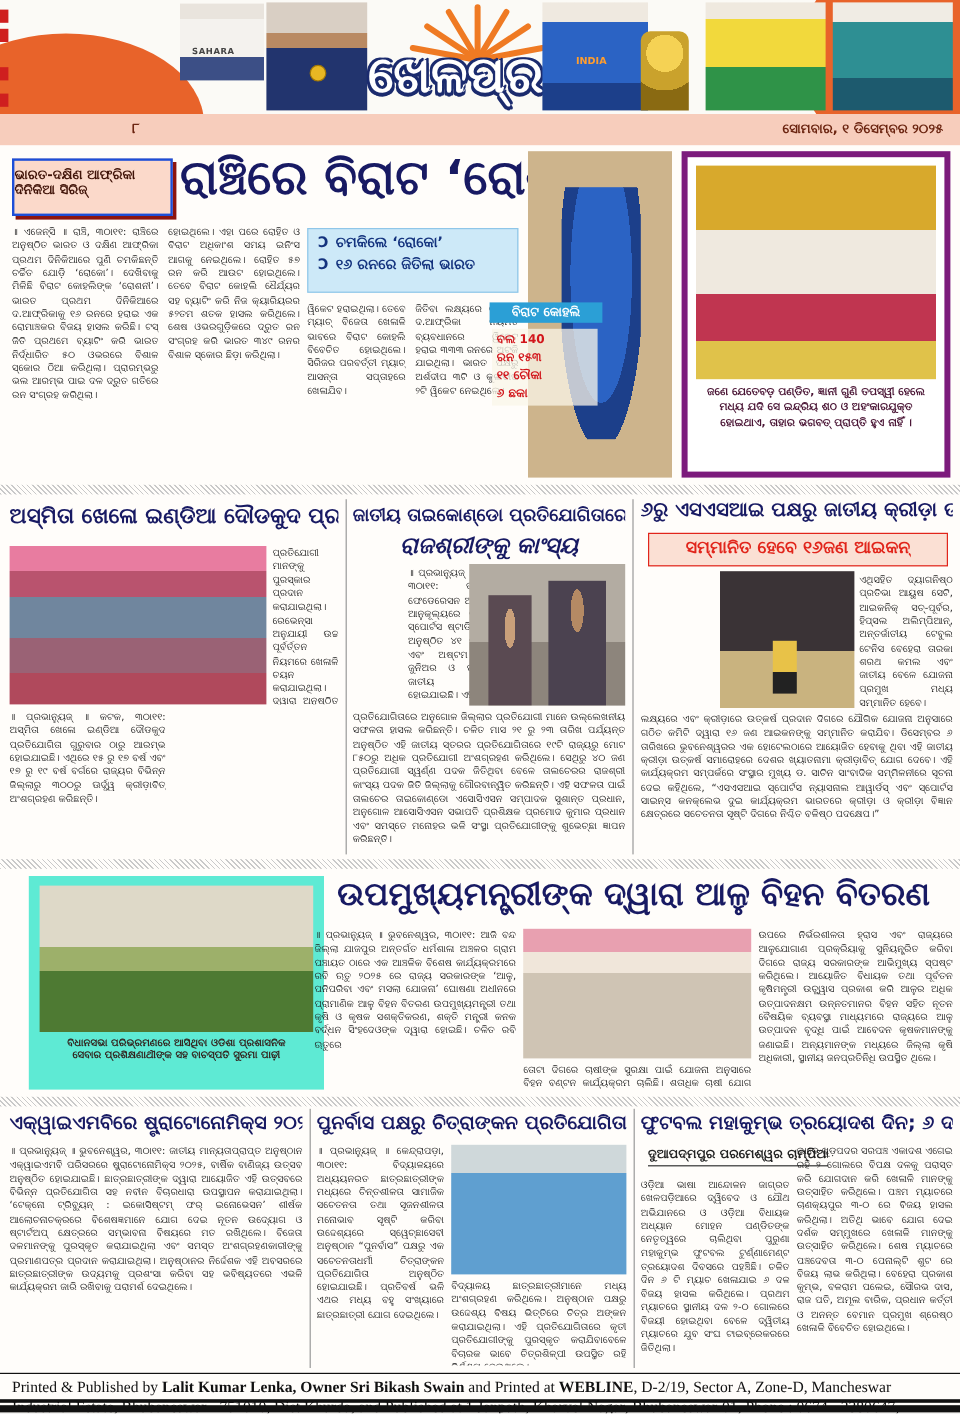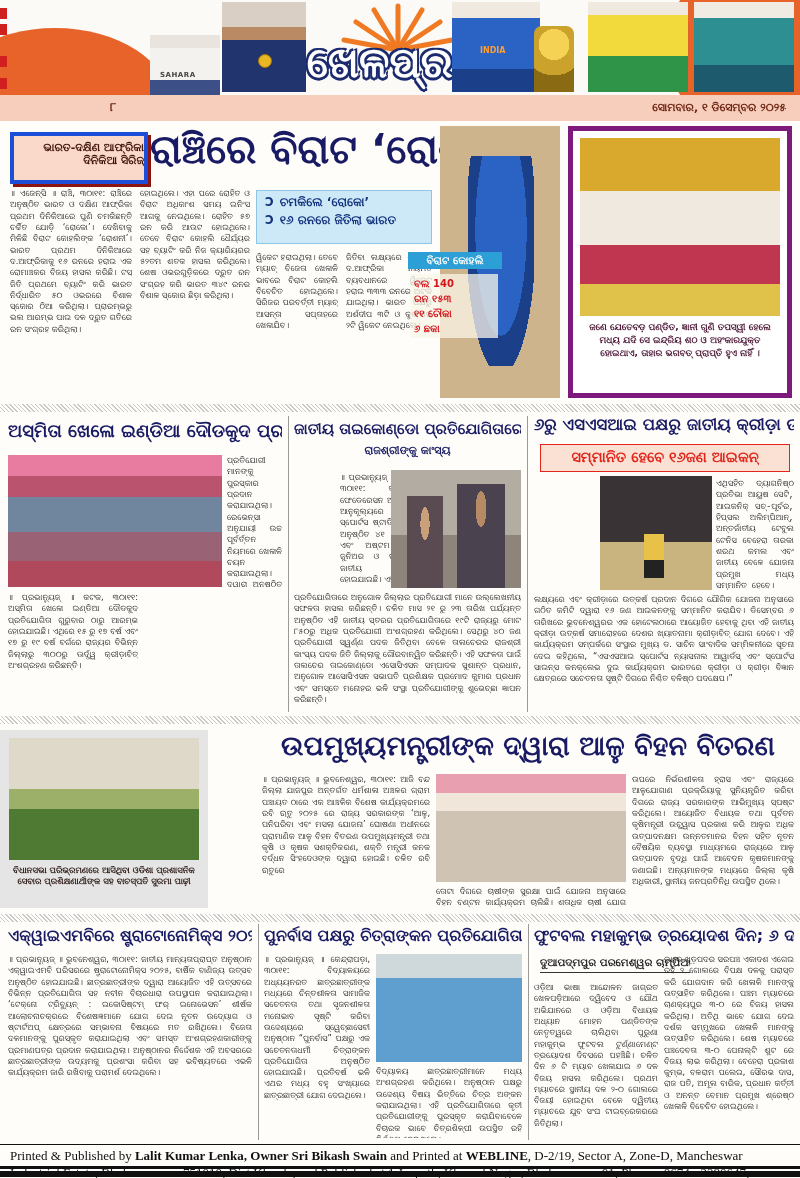--- a/index.html
+++ b/index.html
@@ -21,21 +21,21 @@
 <div class="page">
 
   <div class="abs" style="left:0;top:0;width:800px;height:95px;background:#fbfaf6;overflow:hidden;">
     <div class="abs" style="left:-60px;top:28px;width:230px;height:150px;background:#e8632a;border-radius:50%;"></div>
     <div class="abs" style="right:-55px;top:-40px;width:190px;height:175px;background:#e8632a;border-radius:50%;"></div>
     <div class="abs" style="left:0;top:8px;width:7px;height:11px;background:#cf1f1f;"></div>
     <div class="abs" style="left:0;top:24px;width:7px;height:11px;background:#cf1f1f;"></div>
     <div class="abs" style="left:0;top:56px;width:7px;height:11px;background:#cf1f1f;"></div>
     <div class="abs" style="left:0;top:78px;width:7px;height:11px;background:#cf1f1f;"></div>
 
-    <div class="abs photo" style="left:150px;top:3px;width:70px;height:64px;background:linear-gradient(180deg,#e9e4dd 0 20%,#f4f2ee 20% 70%,#3c4f86 70% 100%);margin-top:32px;">
+    <div class="abs photo" style="left:150px;top:3px;width:70px;height:64px;background:linear-gradient(180deg,#e9e4dd 0 20%,#f4f2ee 20% 70%,#3c4f86 70% 100%);">
       <div class="abs" style="left:10px;top:36px;color:#444;font-size:7px;font-weight:bold;letter-spacing:.5px;">SAHARA</div>
     </div>
     <div class="abs photo" style="left:222px;top:2px;width:84px;height:90px;background:linear-gradient(180deg,#d9cfc4 0 28%,#b98a63 28% 42%,#22346e 42% 100%);">
       <div class="abs" style="left:36px;top:52px;width:12px;height:12px;border-radius:50%;background:#e8b723;border:1px solid #a07708;"></div>
     </div>
 
     <div class="abs" style="left:318px;top:0;width:160px;height:52px;">
       <svg width="160" height="52" viewBox="0 0 160 52">
         <g stroke="#ef7a23" stroke-width="5" stroke-linecap="round">
           <line x1="80" y1="50" x2="80" y2="6"></line>
@@ -58,21 +58,21 @@
     <div class="abs photo" style="left:588px;top:2px;width:100px;height:90px;background:linear-gradient(180deg,#efe9df 0 15%,#f2d93c 15% 60%,#2f9348 60% 100%);"></div>
     <div class="abs photo" style="left:694px;top:2px;width:100px;height:90px;background:linear-gradient(180deg,#f0ece4 0 18%,#2e8f93 18% 70%,#1d5a6e 70% 100%);"></div>
   </div>
 
   <div class="abs" style="left:0;top:95px;width:800px;height:26px;background:#f7cdbc;">
     <span class="abs" style="left:14px;top:6px;font-size:11px;font-weight:bold;color:#6b2410;margin-top:32px;">ସୂର୍ଯ୍ୟପ୍ରଭା</span>
     <span class="abs" style="left:110px;top:5px;font-size:12px;font-weight:bold;color:#6b2410;">୮</span>
     <span class="abs" style="right:14px;top:6px;font-size:11px;font-weight:bold;color:#6b2410;">ସୋମବାର, ୧ ଡିସେମ୍ବର ୨୦୨୫</span>
   </div>
 
-  <div class="abs" style="left:10px;top:132px;width:130px;height:44px;background:#fbd9ca;border:4px solid #1d4ed8;box-shadow:3px 3px 0 #8c1510;text-align:right;">
+  <div class="abs" style="left:10px;top:132px;width:130px;height:44px;background:#fbd9ca;border:2px solid #1d4ed8;box-shadow:3px 3px 0 #8c1510;text-align:left;">
     <div style="font-size:11px;font-weight:bold;color:#401308;margin-top:5px;overflow:hidden;white-space:nowrap;">ଭାରତ-ଦକ୍ଷିଣ ଆଫ୍ରିକା</div>
     <div style="font-size:11px;font-weight:bold;color:#401308;overflow:hidden;white-space:nowrap;">ଦିନିକିଆ ସିରିଜ୍</div>
   </div>
 
   <div class="abs headline" style="left:150px;top:126px;width:410px;height:56px;font-size:40px;white-space:nowrap;">ରାଞ୍ଚିରେ ବିରାଟ ‘ରୋଶନୀ’</div>
 
   <div class="abs body-text" style="left:10px;top:188px;width:122px;height:208px;">॥ ଏଜେନ୍ସି ॥ ରାଞ୍ଚି, ୩୦ା୧୧: ରାଞ୍ଚିରେ ଅନୁଷ୍ଠିତ ଭାରତ ଓ ଦକ୍ଷିଣ ଆଫ୍ରିକା ପ୍ରଥମ ଦିନିକିଆରେ ପୁଣି ଚମକିଛନ୍ତି ଚର୍ଚ୍ଚିତ ଯୋଡ଼ି ‘ରୋକୋ’। ଦେଖିବାକୁ ମିଳିଛି ବିରାଟ କୋହଲିଙ୍କ ‘ରୋଶନୀ’। ଭାରତ ପ୍ରଥମ ଦିନିକିଆରେ ଦ.ଆଫ୍ରିକାକୁ ୧୬ ରନରେ ହରାଇ ଏକ ରୋମାଞ୍ଚକର ବିଜୟ ହାସଲ କରିଛି। ଟସ୍ ଜିତି ପ୍ରଥମେ ବ୍ୟାଟିଂ କରି ଭାରତ ନିର୍ଦ୍ଧାରିତ ୫୦ ଓଭରରେ ବିଶାଳ ସ୍କୋର ଠିଆ କରିଥିଲା। ପ୍ରାରମ୍ଭରୁ ଭଲ ଆରମ୍ଭ ପାଇ ଦଳ ଦ୍ରୁତ ଗତିରେ ରନ ସଂଗ୍ରହ କରିଥିଲା।</div>
   <div class="abs body-text" style="left:140px;top:188px;width:110px;height:208px;">ହୋଇଥିଲେ। ଏହା ପରେ ରୋହିତ ଓ ବିରାଟ ଅଧିକାଂଶ ସମୟ ଇନିଂସ ଆଗକୁ ନେଇଥିଲେ। ରୋହିତ ୫୭ ରନ କରି ଆଉଟ ହୋଇଥିଲେ। ତେବେ ବିରାଟ କୋହଲି ଧୈର୍ଯ୍ୟର ସହ ବ୍ୟାଟିଂ କରି ନିଜ କ୍ୟାରିୟରର ୫୨ତମ ଶତକ ହାସଲ କରିଥିଲେ। ଶେଷ ଓଭରଗୁଡ଼ିକରେ ଦ୍ରୁତ ରନ ସଂଗ୍ରହ କରି ଭାରତ ୩୪୯ ରନର ବିଶାଳ ସ୍କୋର ଛିଡ଼ା କରିଥିଲା।</div>
 
   <div class="abs" style="left:256px;top:190px;width:176px;height:54px;background:#cde9f8;border:1px solid #8fc6e8;padding:4px 8px;box-sizing:border-box;">
@@ -109,41 +109,41 @@
 
   <div class="abs vrule" style="left:288px;top:416px;height:296px;"></div>
   <div class="abs vrule" style="left:527px;top:416px;height:296px;"></div>
 
   <div class="abs headline" style="left:8px;top:420px;width:274px;height:28px;font-size:18px;white-space:nowrap;">ଅସ୍ମିତା ଖେଳୋ ଇଣ୍ଡିଆ ଦୌଡକୁଦ ପ୍ରତିଯୋଗିତା</div>
   <div class="abs photo crowd" style="left:8px;top:455px;width:214px;height:132px;background:linear-gradient(180deg,#e87ca0 0 16%,#b9536e 16% 32%,#70869e 32% 58%,#9a6275 58% 80%,#b0495c 80% 100%);"></div>
   <div class="abs body-text" style="left:227px;top:455px;width:55px;height:132px;">ପ୍ରତିଯୋଗୀ ମାନଙ୍କୁ ପୁରସ୍କାର ପ୍ରଦାନ କରାଯାଇଥିଲା। ରେଭେନ୍ସା ଅନୁଯାୟୀ ଉଚ୍ଚ ପୂର୍ବର୍ତ୍ତନ ନିୟମରେ ଖେଳାଳି ଚୟନ କରାଯାଇଥିଲା। ଦ୍ୱାରା ଅନୁଷ୍ଠିତ ପ୍ରତିଯୋଗିତା ନିୟମିତ ଭାବେ ଚାଲିଛି।</div>
   <div class="abs body-text" style="left:8px;top:592px;width:130px;height:120px;">॥ ପ୍ରଭାନ୍ୟୁଜ୍ ॥ କଟକ, ୩୦ା୧୧: ଅସ୍ମିତା ଖେଳୋ ଇଣ୍ଡିଆ ଦୌଡକୁଦ ପ୍ରତିଯୋଗିତା ଗୁରୁବାର ଠାରୁ ଆରମ୍ଭ ହୋଇଯାଇଛି। ଏଥିରେ ୧୫ ରୁ ୧୭ ବର୍ଷ ଏବଂ ୧୭ ରୁ ୧୯ ବର୍ଷ ବର୍ଗରେ ରାଜ୍ୟର ବିଭିନ୍ନ ଜିଲ୍ଲାରୁ ୩୦୦ରୁ ଊର୍ଦ୍ଧ୍ୱ କ୍ରୀଡ଼ାବିତ୍ ଅଂଶଗ୍ରହଣ କରିଛନ୍ତି।</div>
 
   <div class="abs headline" style="left:294px;top:420px;width:227px;height:22px;font-size:15px;text-align:center;white-space:nowrap;">ଜାତୀୟ ତାଇକୋଣ୍ଡୋ ପ୍ରତିଯୋଗିତାରେ</div>
-  <div class="abs headline" style="left:294px;top:444px;width:227px;height:22px;font-size:11px;text-align:center;white-space:nowrap;">ରାଜଶ୍ରୀଙ୍କୁ କାଂସ୍ୟ</div>
+  <div class="abs headline" style="left:294px;top:444px;width:227px;height:22px;font-size:19px;text-align:center;white-space:nowrap;font-style:italic;">ରାଜଶ୍ରୀଙ୍କୁ କାଂସ୍ୟ</div>
   <div class="abs body-text" style="left:294px;top:472px;width:92px;height:116px;margin-left:46px;">॥ ପ୍ରଭାନ୍ୟୁଜ୍ ॥ ତାଲଚେର, ୩୦ା୧୧: ତାଇକୋଣ୍ଡୋ ଫେଡେରେସନ ଅଫ୍ ଇଣ୍ଡିଆ ଆନୁକୂଲ୍ୟରେ ବରେଲି ସ୍ଥିତ ସ୍ପୋର୍ଟସ ଷ୍ଟାଡିୟମ ହଲରେ ଅନୁଷ୍ଠିତ ୪୧ ତମ ବରିଷ୍ଠ ଏବଂ ଅଷ୍ଟମ କ୍ୟାଡେଟ ଜୁନିଅର ଓ ପୁମସେ ବୃନ୍ଦ ଜାତୀୟ ଅନୁଷ୍ଠିତ ହୋଇଯାଇଛି। ଏହି ଜାତୀୟ</div>
   <div class="abs photo" style="left:391px;top:470px;width:130px;height:118px;background:linear-gradient(180deg,#b3aca2 0 55%,#8d857c 55% 100%);">
     <div class="abs" style="left:16px;top:26px;width:36px;height:92px;background:radial-gradient(ellipse at 50% 30%,#caa07a 0 18%,#5a4a52 18% 100%);"></div>
     <div class="abs" style="left:66px;top:14px;width:48px;height:104px;background:radial-gradient(ellipse at 50% 24%,#b58a64 0 16%,#4b4250 16% 100%);"></div>
   </div>
   <div class="abs body-text" style="left:294px;top:592px;width:227px;height:120px;">ପ୍ରତିଯୋଗିତାରେ ଅନୁଗୋଳ ଜିଲ୍ଲାର ପ୍ରତିଯୋଗୀ ମାନେ ଉଲ୍ଲେଖନୀୟ ସଫଳତା ହାସଲ କରିଛନ୍ତି। ଚଳିତ ମାସ ୨୧ ରୁ ୨୩ ତାରିଖ ପର୍ଯ୍ୟନ୍ତ ଅନୁଷ୍ଠିତ ଏହି ଜାତୀୟ ସ୍ତରର ପ୍ରତିଯୋଗିତାରେ ୧୯ଟି ରାଜ୍ୟରୁ ମୋଟ ୮୫୦ରୁ ଅଧିକ ପ୍ରତିଯୋଗୀ ଅଂଶଗ୍ରହଣ କରିଥିଲେ। ସେଥିରୁ ୪୦ ଜଣ ପ୍ରତିଯୋଗୀ ସ୍ୱର୍ଣ୍ଣ ପଦକ ଜିତିଥିବା ବେଳେ ତାଲଚେରର ରାଜଶ୍ରୀ କାଂସ୍ୟ ପଦକ ଜିତି ଜିଲ୍ଲାକୁ ଗୌରବାନ୍ୱିତ କରିଛନ୍ତି। ଏହି ସଫଳତା ପାଇଁ ତାଲଚେର ତାଇକୋଣ୍ଡୋ ଏସୋସିଏସନ ସମ୍ପାଦକ ସୁଶାନ୍ତ ପ୍ରଧାନ, ଅନୁଗୋଳ ଆସୋସିଏସନ ସଭାପତି ପ୍ରଶିକ୍ଷକ ପ୍ରମୋଦ କୁମାର ପ୍ରଧାନ ଏବଂ ସମସ୍ତେ ମନୋହର ଭଳି ସଂସ୍ଥା ପ୍ରତିଯୋଗୀଙ୍କୁ ଶୁଭେଚ୍ଛା ଜ୍ଞାପନ କରିଛନ୍ତି।</div>
 
   <div class="abs headline" style="left:534px;top:415px;width:260px;height:26px;font-size:16.5px;white-space:nowrap;">୬ରୁ ଏସଏସଆଇ ପକ୍ଷରୁ ଜାତୀୟ କ୍ରୀଡ଼ା ଉତ୍କର୍ଷ</div>
   <div class="abs" style="left:540px;top:444px;width:248px;height:26px;background:#fbe0d4;border:1px solid #e1251b;text-align:center;">
     <span style="font-size:14.5px;font-weight:bold;color:#e1251b;line-height:24px;white-space:nowrap;overflow:hidden;display:inline-block;max-width:244px;">ସମ୍ମାନିତ ହେବେ ୧୬ଜଣ ଆଇକନ୍</span>
   </div>
   <div class="abs photo" style="left:600px;top:476px;width:112px;height:114px;background:linear-gradient(180deg,#3a3336 0 58%,#c9b37f 58% 100%);">
     <div class="abs" style="left:44px;top:58px;width:20px;height:44px;background:linear-gradient(180deg,#e8c248 0 60%,#222 60% 100%);"></div>
   </div>
-  <div class="abs body-text" style="left:716px;top:478px;width:78px;height:112px;font-family:Liberation Mono, monospace;">ଏଥିସହିତ ଦ୍ୟାଗନିଷ୍ଠ ପ୍ରତିଭା ଆୟୁଷ ସେଟି, ଆଇକନିକ୍ ସଚ୍-ପୂର୍ବର, ହିପ୍ସଲ ଅଲିମ୍ପିଆନ୍, ଅନ୍ତର୍ଜାତୀୟ ଟେବୁଲ ଟେନିସ ବେହେରା ତାରକା ଶରଥ କମଲ ଏବଂ ଜାତୀୟ ବେଳେ ଯୋଜନା ପ୍ରମୁଖ ମଧ୍ୟ ସମ୍ମାନିତ ହେବେ।</div>
+  <div class="abs body-text" style="left:716px;top:478px;width:78px;height:112px;">ଏଥିସହିତ ଦ୍ୟାଗନିଷ୍ଠ ପ୍ରତିଭା ଆୟୁଷ ସେଟି, ଆଇକନିକ୍ ସଚ୍-ପୂର୍ବର, ହିପ୍ସଲ ଅଲିମ୍ପିଆନ୍, ଅନ୍ତର୍ଜାତୀୟ ଟେବୁଲ ଟେନିସ ବେହେରା ତାରକା ଶରଥ କମଲ ଏବଂ ଜାତୀୟ ବେଳେ ଯୋଜନା ପ୍ରମୁଖ ମଧ୍ୟ ସମ୍ମାନିତ ହେବେ।</div>
   <div class="abs body-text" style="left:534px;top:594px;width:260px;height:118px;">ଲକ୍ଷ୍ୟରେ ଏବଂ କ୍ରୀଡ଼ାରେ ଉତ୍କର୍ଷ ପ୍ରଦାନ ଦିଗରେ ଯୌଗିକ ଯୋଜନା ଅନୁସାରେ ଗଠିତ କମିଟି ଦ୍ୱାରା ୧୬ ଜଣ ଆଇକନଙ୍କୁ ସମ୍ମାନିତ କରାଯିବ। ଡିସେମ୍ବର ୬ ତାରିଖରେ ଭୁବନେଶ୍ୱରର ଏକ ହୋଟେଲଠାରେ ଆୟୋଜିତ ହେବାକୁ ଥିବା ଏହି ଜାତୀୟ କ୍ରୀଡ଼ା ଉତ୍କର୍ଷ ସମାରୋହରେ ଦେଶର ଖ୍ୟାତନାମା କ୍ରୀଡ଼ାବିତ୍ ଯୋଗ ଦେବେ। ଏହି କାର୍ଯ୍ୟକ୍ରମ ସମ୍ପର୍କରେ ସଂସ୍ଥାର ମୁଖ୍ୟ ଡ. ସାଚିନ ସାଂବାଦିକ ସମ୍ମିଳନୀରେ ସୂଚନା ଦେଇ କହିଥିଲେ, “ଏସଏସଆଇ ସ୍ପୋର୍ଟସ ନ୍ୟାସନାଲ ଆୱାର୍ଡସ୍ ଏବଂ ସ୍ପୋର୍ଟସ ସାଇନ୍ସ କନକ୍ଲେଭ ଦୁଇ କାର୍ଯ୍ୟକ୍ରମ ଭାରତରେ କ୍ରୀଡ଼ା ଓ କ୍ରୀଡ଼ା ବିଜ୍ଞାନ କ୍ଷେତ୍ରରେ ସଚେତନତା ସୃଷ୍ଟି ଦିଗରେ ନିଶ୍ଚିତ ବଳିଷ୍ଠ ପଦକ୍ଷେପ।”</div>
 
   <div class="abs sep" style="top:716px;"></div>
 
-  <div class="abs" style="left:0;top:730px;width:208px;height:178px;background:#e5e5e5;padding:8px 9px;box-sizing:border-box;">
+  <div class="abs" style="left:24px;top:730px;width:246px;height:178px;background:#5eead4;padding:8px 9px;box-sizing:border-box;">
     <div class="photo crowd" style="width:100%;height:122px;background:linear-gradient(180deg,#ded9c8 0 42%,#9db06a 42% 58%,#4e7a33 58% 100%);"></div>
     <div class="cap" style="font-size:8.5px;margin-top:5px;white-space:nowrap;overflow:hidden;">ବିଧାନସଭା ପରିଭ୍ରମଣରେ ଆସିଥିବା ଓଡିଶା ପ୍ରଶାସନିକ</div>
     <div class="cap" style="font-size:8.5px;white-space:nowrap;overflow:hidden;">ସେବାର ପ୍ରଶିକ୍ଷଣାର୍ଥୀଙ୍କ ସହ ବାଚସ୍ପତି ସୁରମା ପାଢ଼ୀ</div>
   </div>
 
   <div class="abs headline" style="left:262px;top:730px;width:532px;height:38px;font-size:27px;text-align:center;white-space:nowrap;">ଉପମୁଖ୍ୟମନ୍ତ୍ରୀଙ୍କ ଦ୍ୱାରା ଆଳୁ ବିହନ ବିତରଣ</div>
   <div class="abs body-text" style="left:262px;top:774px;width:168px;height:134px;">॥ ପ୍ରଭାନ୍ୟୁଜ୍ ॥ ଭୁବନେଶ୍ୱର, ୩୦ା୧୧: ଆଜି ବନ୍ଦ ଜିଲ୍ଲା ଯାଜପୁର ଅନ୍ତର୍ଗତ ଧର୍ମଶାଳା ଅଞ୍ଚଳର ଗ୍ରାମ ପଞ୍ଚାୟତ ଠାରେ ଏକ ଆଞ୍ଚଳିକ ବିଶେଷ କାର୍ଯ୍ୟକ୍ରମରେ ରବି ଋତୁ ୨୦୨୫ ରେ ରାଜ୍ୟ ସରକାରଙ୍କ ‘ଆଳୁ, ପନିପରିବା ଏବଂ ମସଲା ଯୋଜନା’ ଘୋଷଣା ଅଧୀନରେ ପ୍ରାମାଣିକ ଆଳୁ ବିହନ ବିତରଣ ଉପମୁଖ୍ୟମନ୍ତ୍ରୀ ତଥା କୃଷି ଓ କୃଷକ ସଶକ୍ତିକରଣ, ଶକ୍ତି ମନ୍ତ୍ରୀ କନକ ବର୍ଦ୍ଧନ ସିଂହଦେଓଙ୍କ ଦ୍ୱାରା ହୋଇଛି। ଚଳିତ ରବି ଋତୁରେ</div>
   <div class="abs photo crowd" style="left:436px;top:774px;width:190px;height:108px;background:linear-gradient(180deg,#e8a0b0 0 18%,#f0e6da 18% 34%,#cfc4b4 34% 100%);"></div>
   <div class="abs body-text" style="left:436px;top:886px;width:190px;height:22px;">ତୋଟା ଦିଗରେ ଚାଷୀଙ୍କ ସୁରକ୍ଷା ପାଇଁ ଯୋଜନା ଅନୁସାରେ ବିହନ ବଣ୍ଟନ କାର୍ଯ୍ୟକ୍ରମ ଚାଲିଛି। ଶତାଧିକ ଚାଷୀ ଯୋଗ ଦେଇଥିଲେ।</div>
   <div class="abs body-text" style="left:632px;top:774px;width:162px;height:134px;">ଉପରେ ନିର୍ଭରଶୀଳତା ହ୍ରାସ ଏବଂ ରାଜ୍ୟରେ ଆଳୁଯୋଗାଣ ପ୍ରକ୍ରିୟାକୁ ସୁନିୟନ୍ତ୍ରିତ କରିବା ଦିଗରେ ରାଜ୍ୟ ସରକାରଙ୍କ ଆଭିମୁଖ୍ୟ ସ୍ପଷ୍ଟ କରିଥିଲେ। ଆୟୋଜିତ ବିଧାୟକ ତଥା ପୂର୍ବତନ କୃଷିମନ୍ତ୍ରୀ ଉଚ୍ଛ୍ୱାସ ପ୍ରକାଶ କରି ଆଳୁର ଅଧିକ ଉତ୍ପାଦନକ୍ଷମ ଉନ୍ନତମାନର ବିହନ ସହିତ ନୂତନ ବୈଷୟିକ ବ୍ୟବସ୍ଥା ମାଧ୍ୟମରେ ରାଜ୍ୟରେ ଆଳୁ ଉତ୍ପାଦନ ବୃଦ୍ଧି ପାଇଁ ଆବେଦନ କୃଷକମାନଙ୍କୁ ଜଣାଇଛି। ଅନ୍ୟମାନଙ୍କ ମଧ୍ୟରେ ଜିଲ୍ଲା କୃଷି ଅଧିକାରୀ, ସ୍ଥାନୀୟ ଜନପ୍ରତିନିଧି ଉପସ୍ଥିତ ଥିଲେ।</div>

